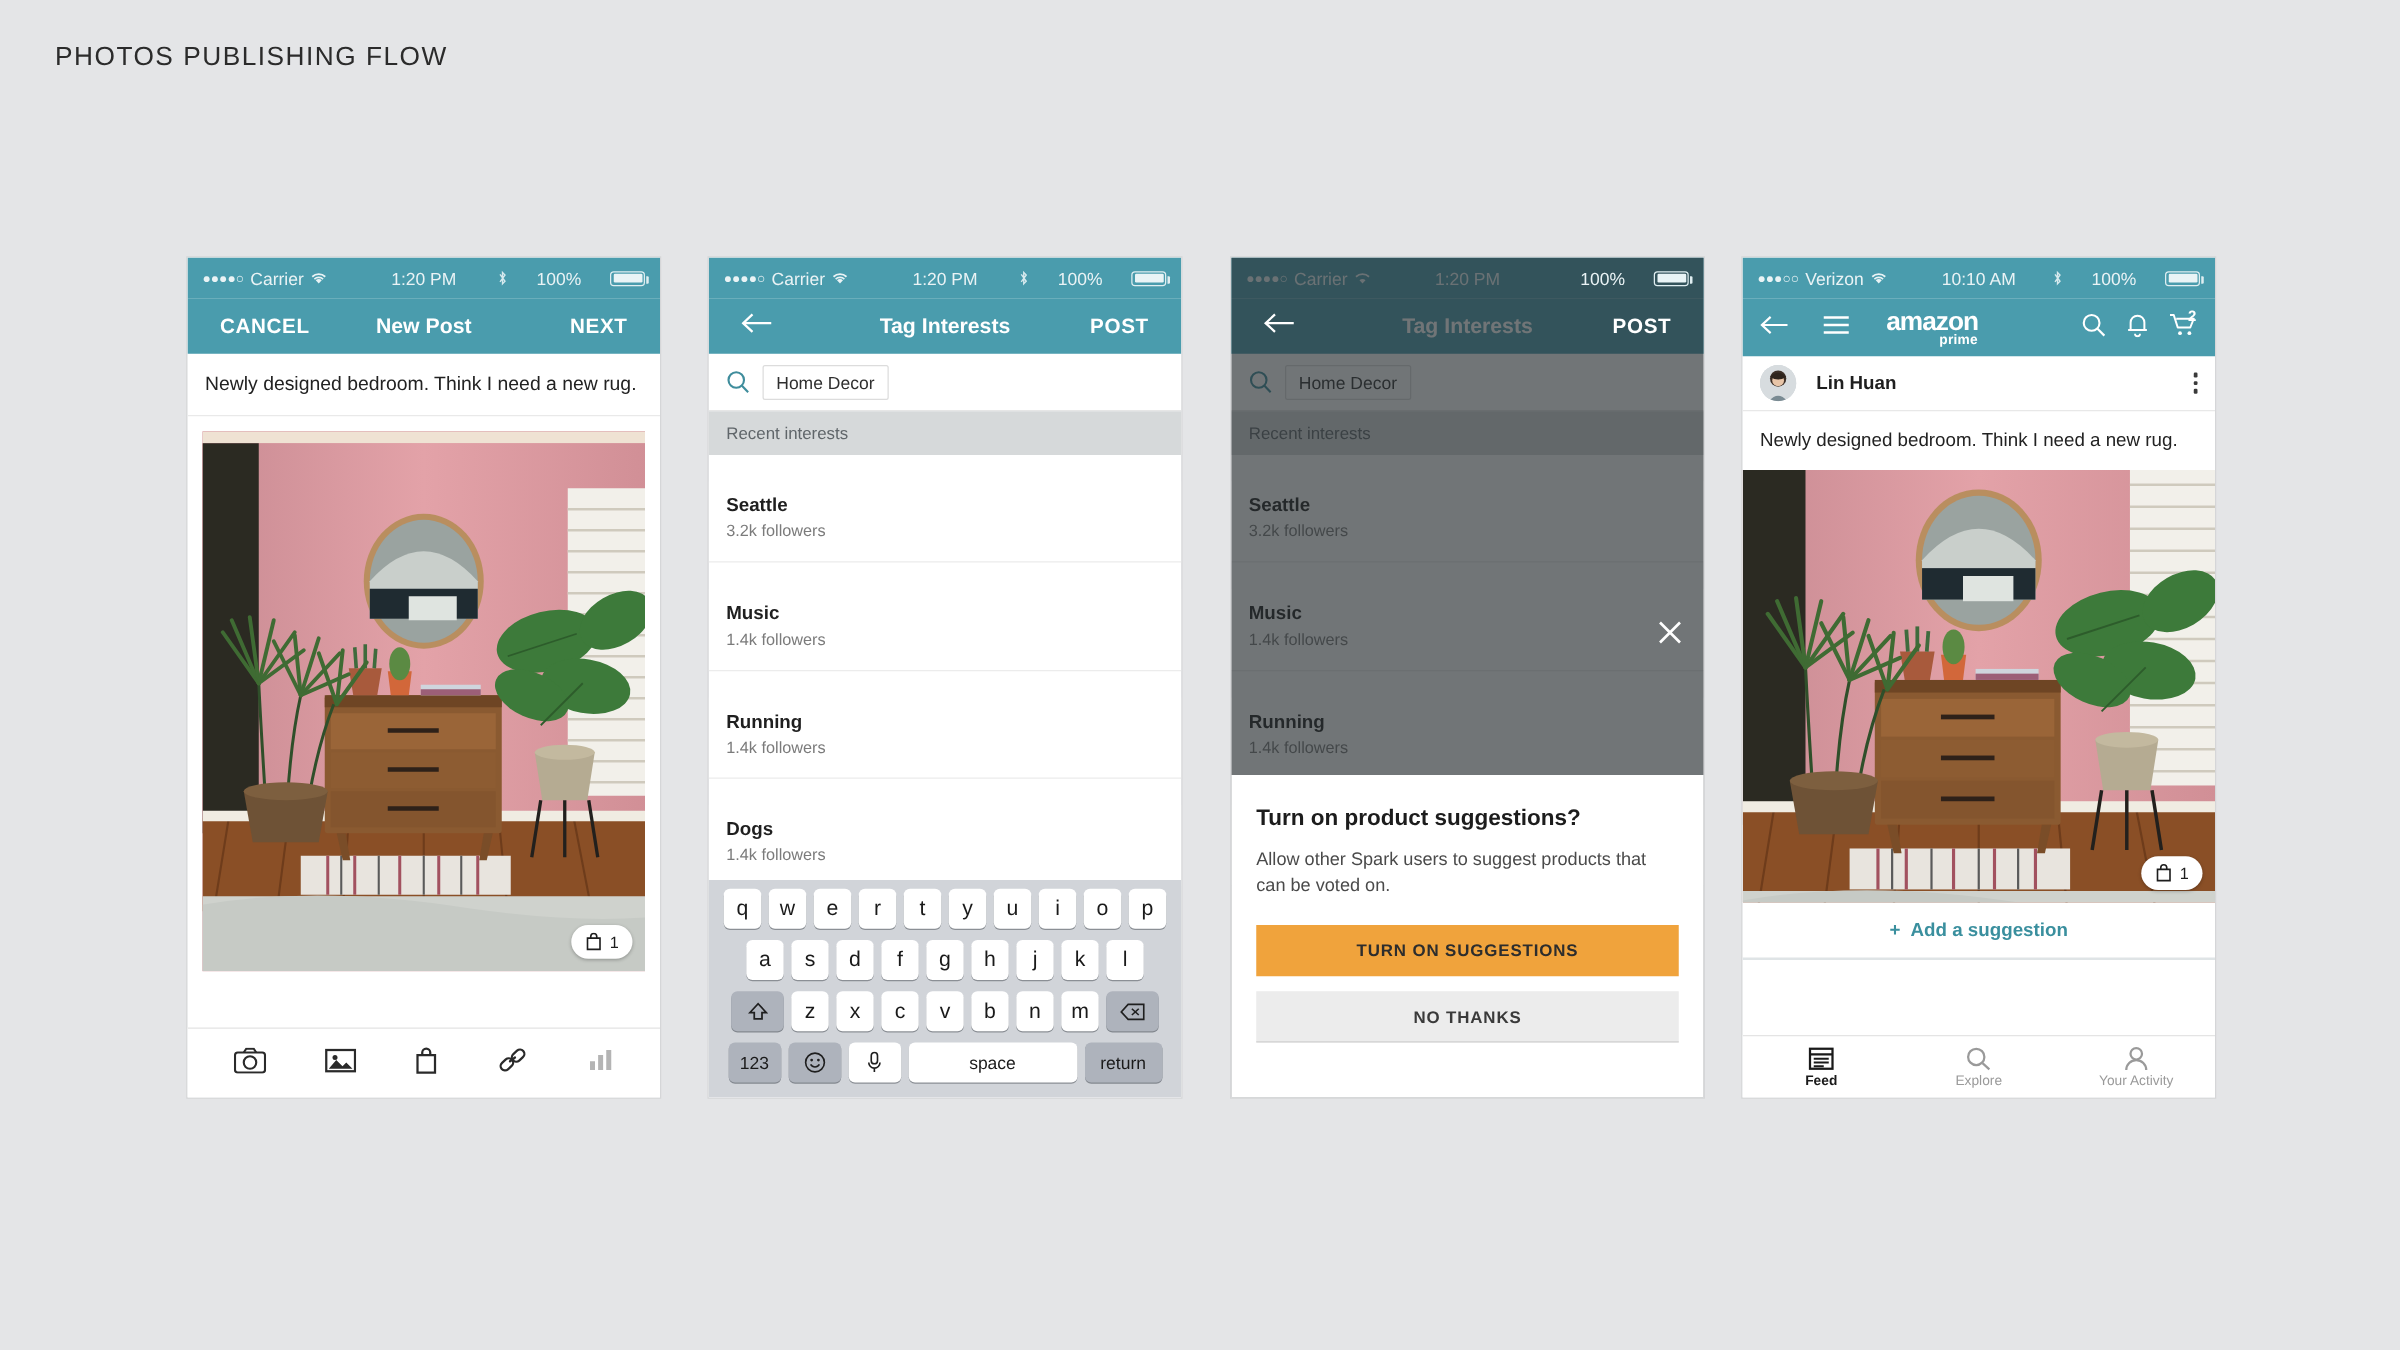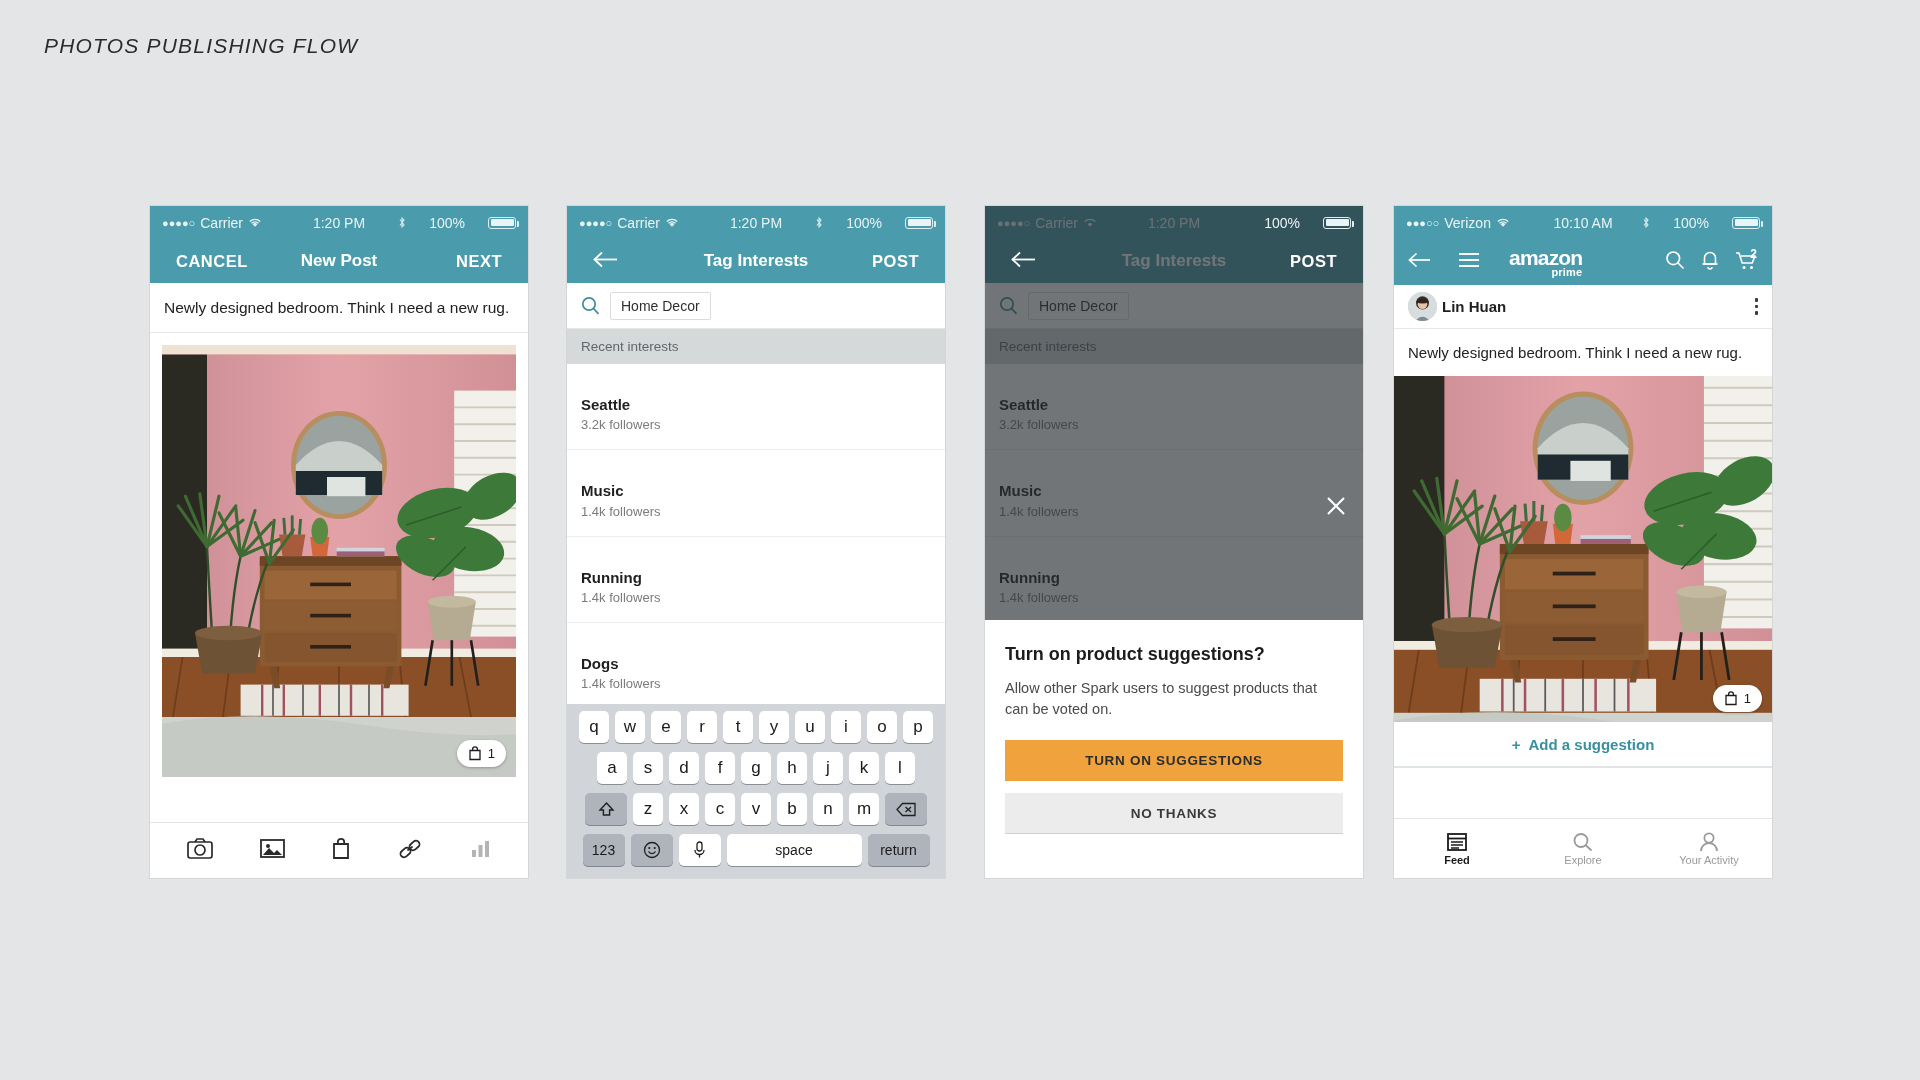--- a/index.html
+++ b/index.html
@@ -4,21 +4,21 @@
 <style>
   * { box-sizing: border-box; margin: 0; padding: 0; }
   html, body {
     width: 1920px; height: 1080px;
     background: #e4e5e7;
     font-family: "Liberation Sans", sans-serif;
     overflow: hidden;
   }
   .page-title {
     position: absolute; left: 44px; top: 34px;
-    font-size: 21px; letter-spacing: 1.2px; color: #2b2b2b; font-weight: 400; font-style: italic;
+    font-size: 21px; letter-spacing: 1.2px; color: #2b2b2b; font-weight: 400;
   }
   .phone {
     position: absolute; top: 206px;
     width: 378px; height: 672px;
     background: #ffffff;
     box-shadow: 0 0 0 1px #d5d6d8;
     overflow: hidden;
   }
   #phone1 { left: 150px; }
   #phone2 { left: 567px; }
@@ -125,35 +125,35 @@
     height:46px; background: var(--teal, #4a9cad); display:flex; align-items:center;
     padding:0 14px; gap:27px; color:#fff;
   }
   .amzn-logo { display:flex; flex-direction:column; align-items:center; line-height:1; margin:0 2px;}
   .amzn-word { font-size:21px; font-weight:700; letter-spacing:-.8px;}
   .amzn-prime { font-size:11px; font-weight:600; margin-top:-1px; align-self:flex-end; letter-spacing:.2px;}
   .amzn-right { margin-left:auto; display:flex; align-items:center; gap:16px;}
   .cartwrap { position:relative; }
   .cartbadge { position:absolute; top:-3px; right:1px; font-size:12px; font-weight:700;}
   .userrow {
-    height:44px; display:flex; align-items:center; gap:5px; padding:0 14px;
+    height:44px; display:flex; align-items:center; gap:16px; padding:0 14px;
     border-bottom:1px solid #e8e8e8;
   }
   .avatar { width:29px;height:29px;border-radius:50%;overflow:hidden;background:#cfd4d8; position:relative;}
   .uname { font-size:15px; font-weight:700; color:#1f1f1f;}
   .dots3 { margin-left:auto; display:flex; flex-direction:column; gap:3px;}
   .dots3 i { width:3.5px;height:3.5px;background:#3a3a3a;display:block;border-radius:1px;}
   .p4cap { padding:15px 14px; font-size:15px; color:#222; }
   .p4photo { position:relative; height:346px; margin:0 0 0 0; overflow:hidden;}
   .addsug {
     height:46px; display:flex; align-items:center; justify-content:center; gap:8px;
     color:#3a8f9e; font-size:15px; font-weight:600; border-bottom:2px solid #dfe4e6;
   }
   .tabbar {
-    position:absolute; left:0; right:0; bottom:0; height:60px; background:#fff;
+    position:absolute; left:0; right:0; bottom:0; height:50px; background:#fff;
     display:flex; border-top:1px solid #e4e4e4;
   }
   .tab { flex:1; display:flex; flex-direction:column; align-items:center; justify-content:center; gap:2px;}
   .tab span { font-size:11px; }
   .tab.active span { color:#1a1a1a; font-weight:700;}
   .tab.idle span { color:#9a9a9a; }
 </style>
 </head>
 <body style="background: rgb(228, 229, 231);">
 

